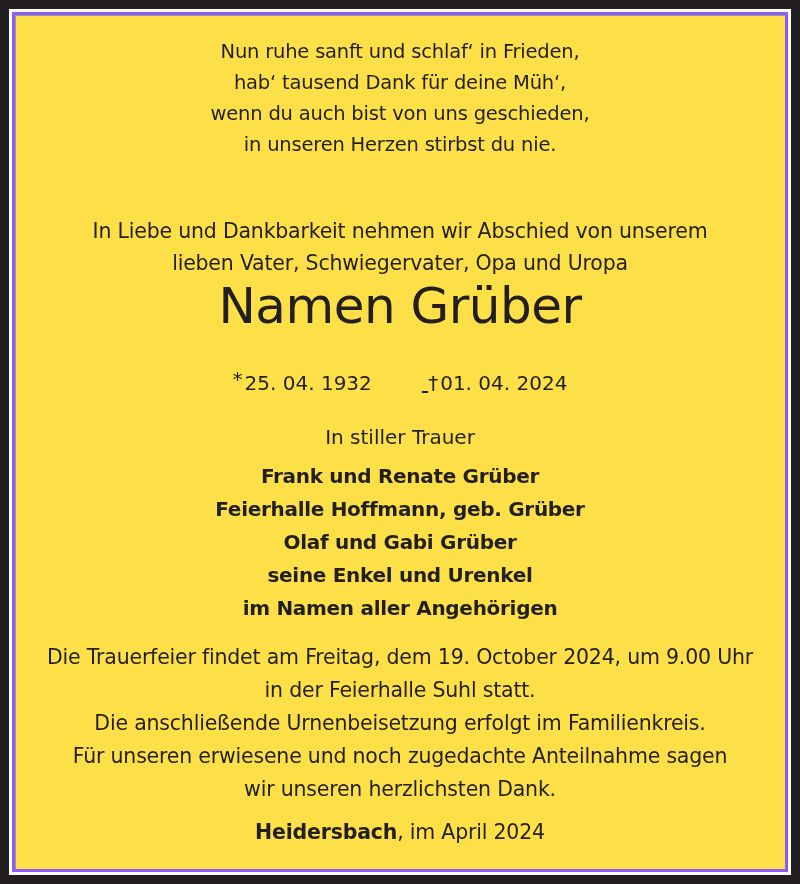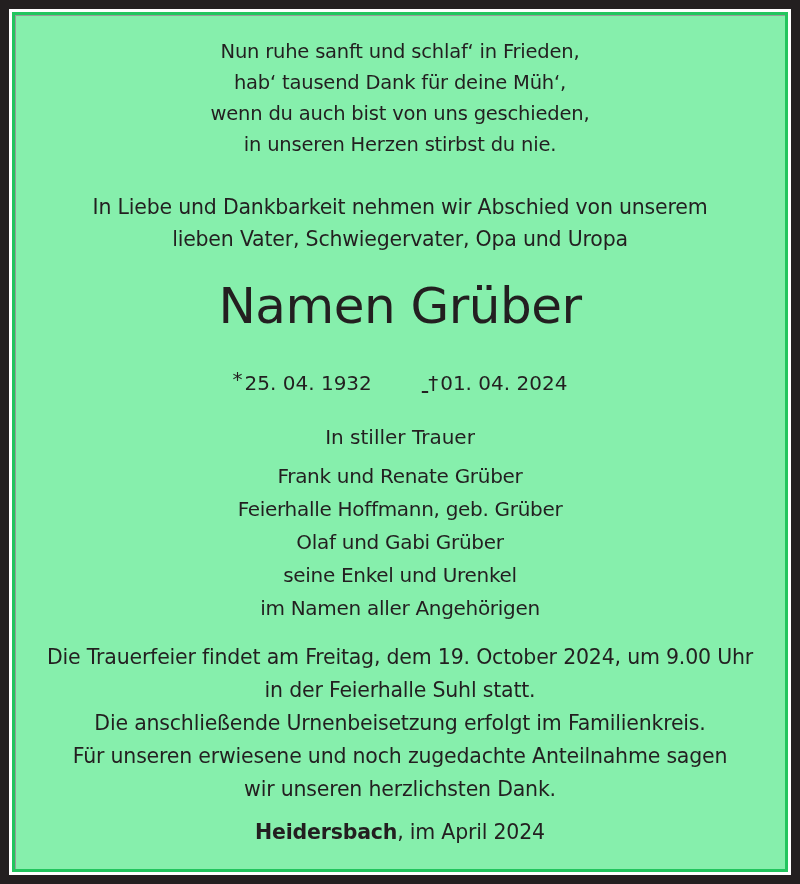--- a/index.html
+++ b/index.html
@@ -1,28 +1,28 @@
 <!DOCTYPE html>
 <html><head>
 <meta charset="utf-8">
 <style>
   html,body{margin:0;padding:0;}
   body{width:800px;height:884px;background:#231f20;position:relative;overflow:hidden;
        font-family:"DejaVu Sans",sans-serif;color:#231f20;}
   .outer{position:absolute;left:9px;top:9px;width:782px;height:866px;background:#fff;}
-  .inner{position:absolute;left:3px;top:3px;right:3px;bottom:3px;border:3px solid #22c55e;
-         box-shadow:inset 1px 1px 0 #9a9a9a;background:#86efac;}
+  .inner{position:absolute;left:3px;top:3px;right:3px;bottom:3px;border:3px solid #8b5cf6;
+         box-shadow:inset 1px 1px 0 #9a9a9a;background:#fde047;}
   .content{position:absolute;left:0;right:0;top:0;text-align:center;}
   .ln{position:absolute;left:0;right:0;text-align:center;white-space:nowrap;}
   .poem{font-size:19.5px;letter-spacing:-0.2px;}
-  .intro{font-size:20.5px;letter-spacing:-0.2px;}
+  .intro{font-size:20.5px;letter-spacing:-0.2px;margin-top:24px;}
   .name{font-size:50px;letter-spacing:-0.5px;}
   .dates{font-size:20px;text-decoration:underline;}
   .trauer{font-size:20px;}
-  .fam{font-size:20px;font-weight:normal;letter-spacing:-0.3px;}
+  .fam{font-size:20px;font-weight:bold;letter-spacing:-0.3px;}
   .info{font-size:20.5px;letter-spacing:-0.2px;}
   .date-item{display:inline-block;}
   .sym{font-size:20px;vertical-align:4px;margin-right:2px;}
 </style>
 </head>
 <body>
 
 <div class="outer">
   <div class="inner">
     <div class="content">

